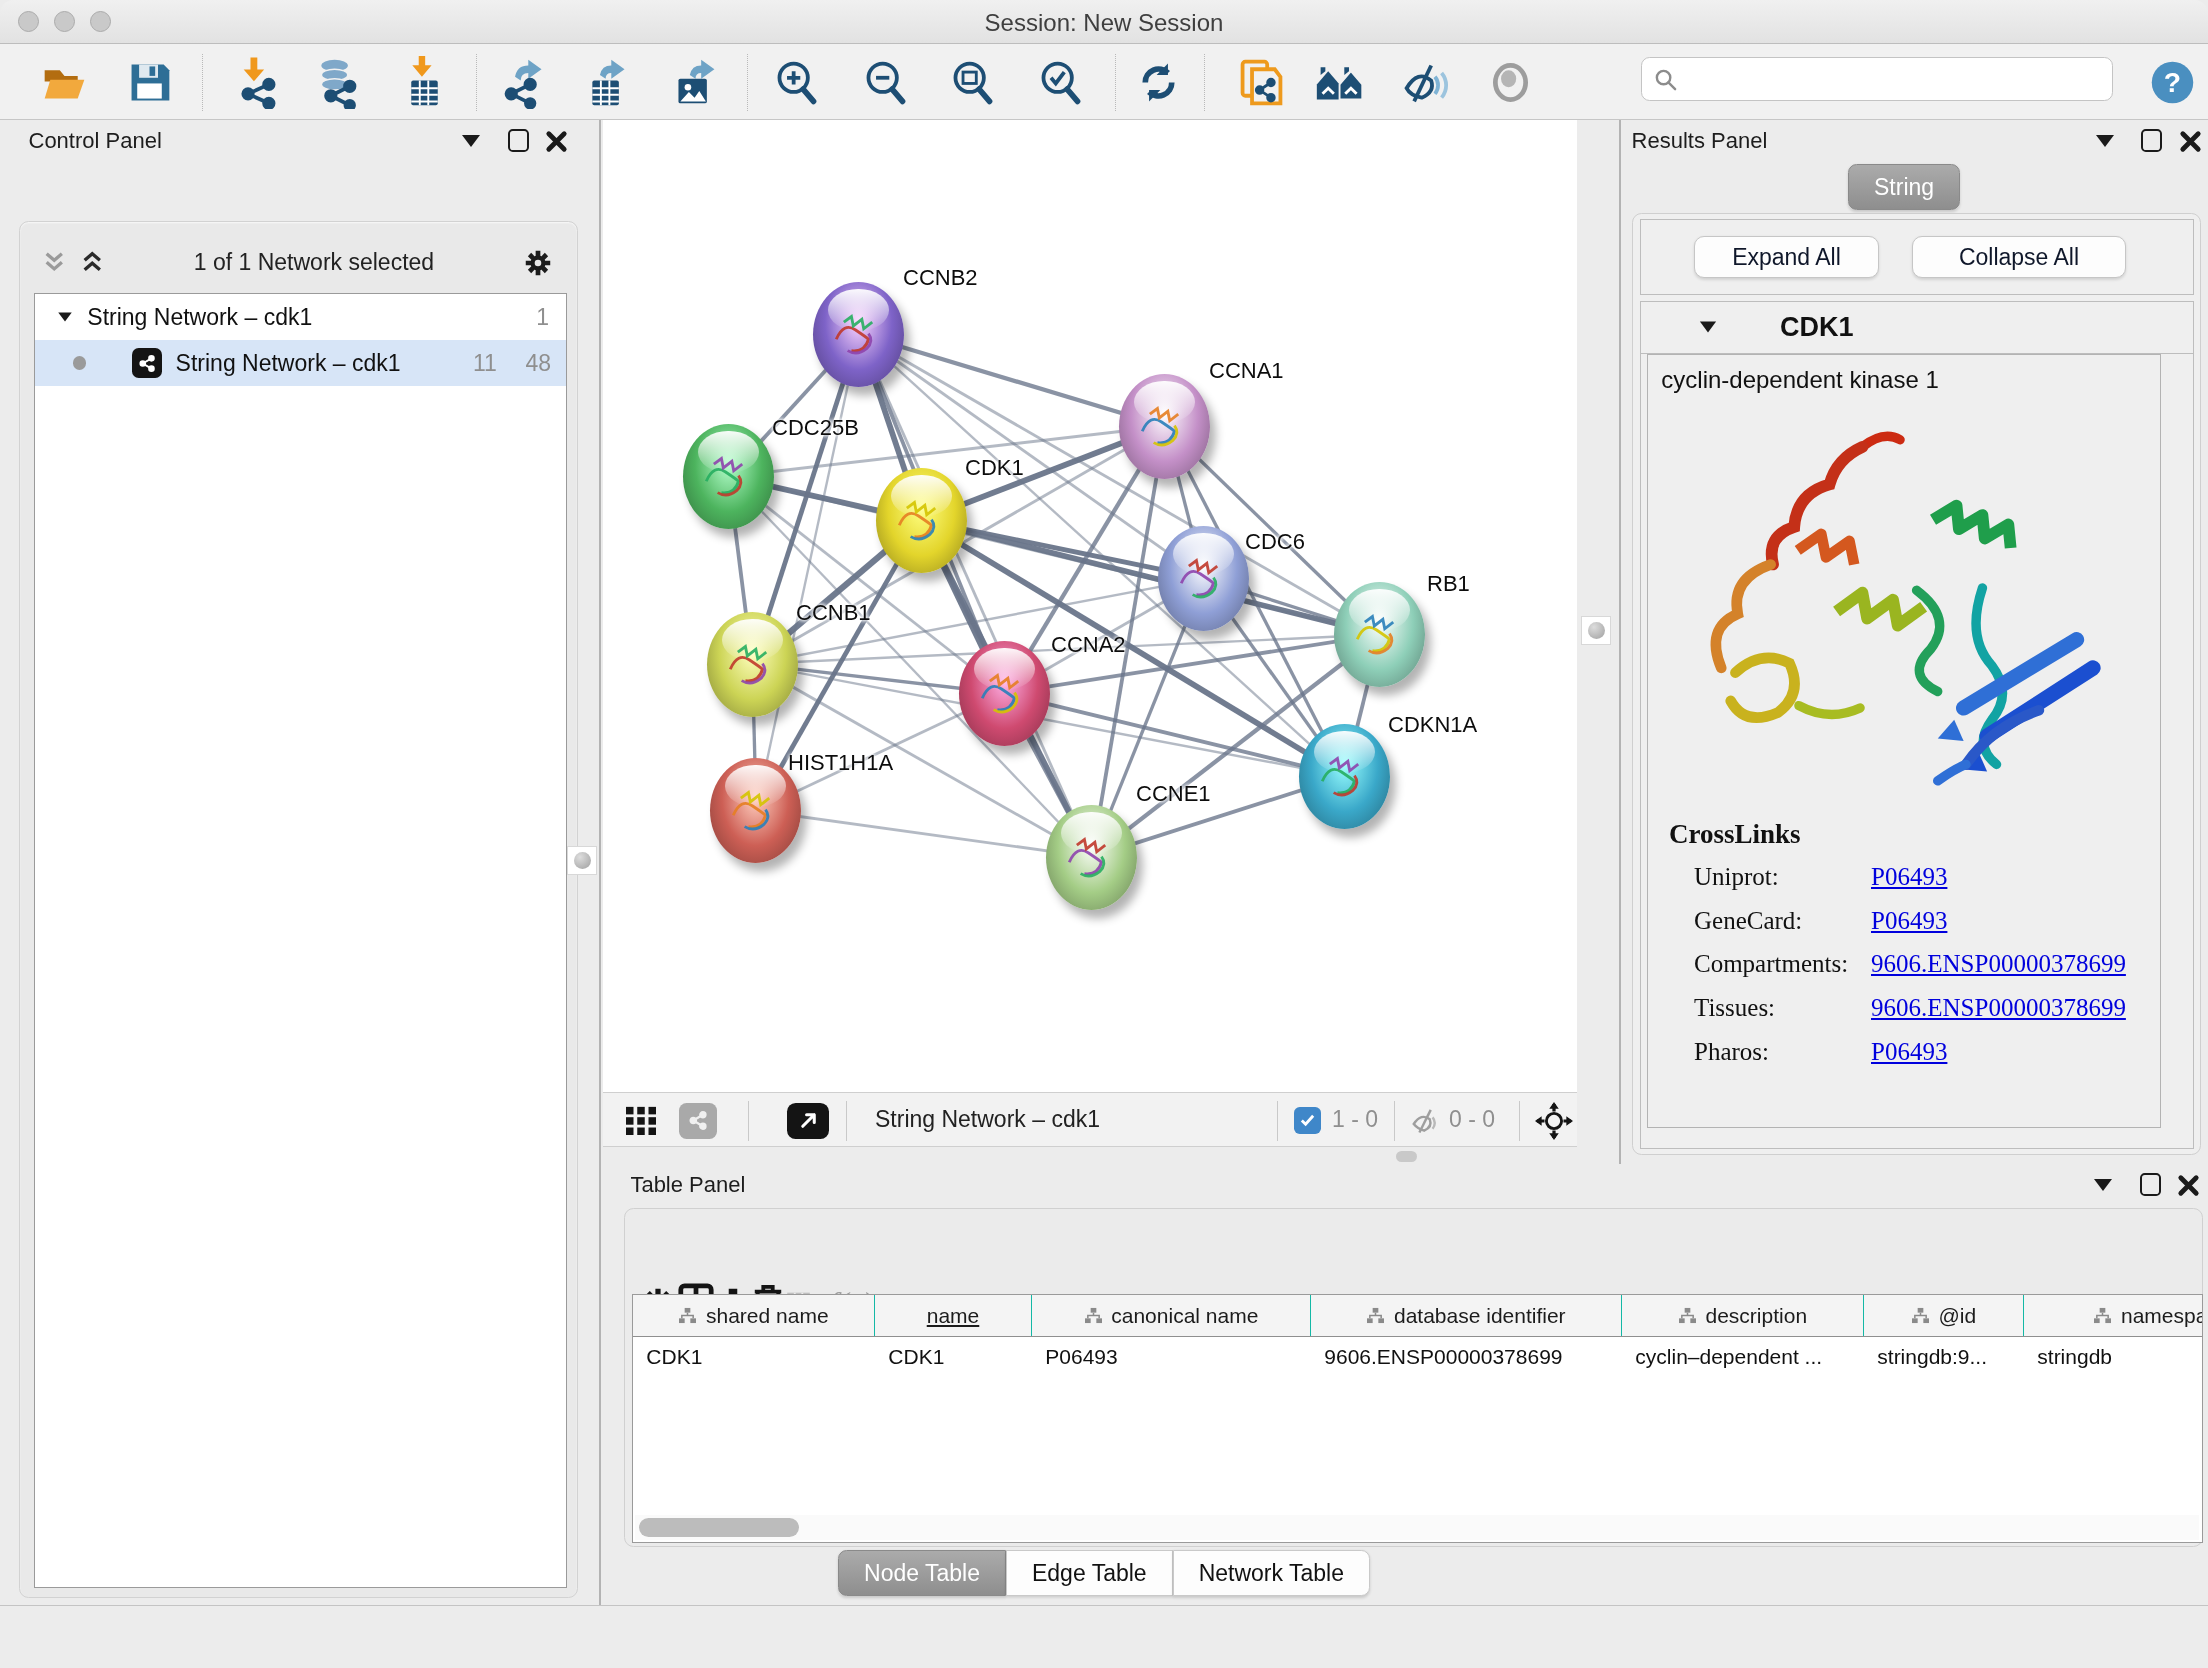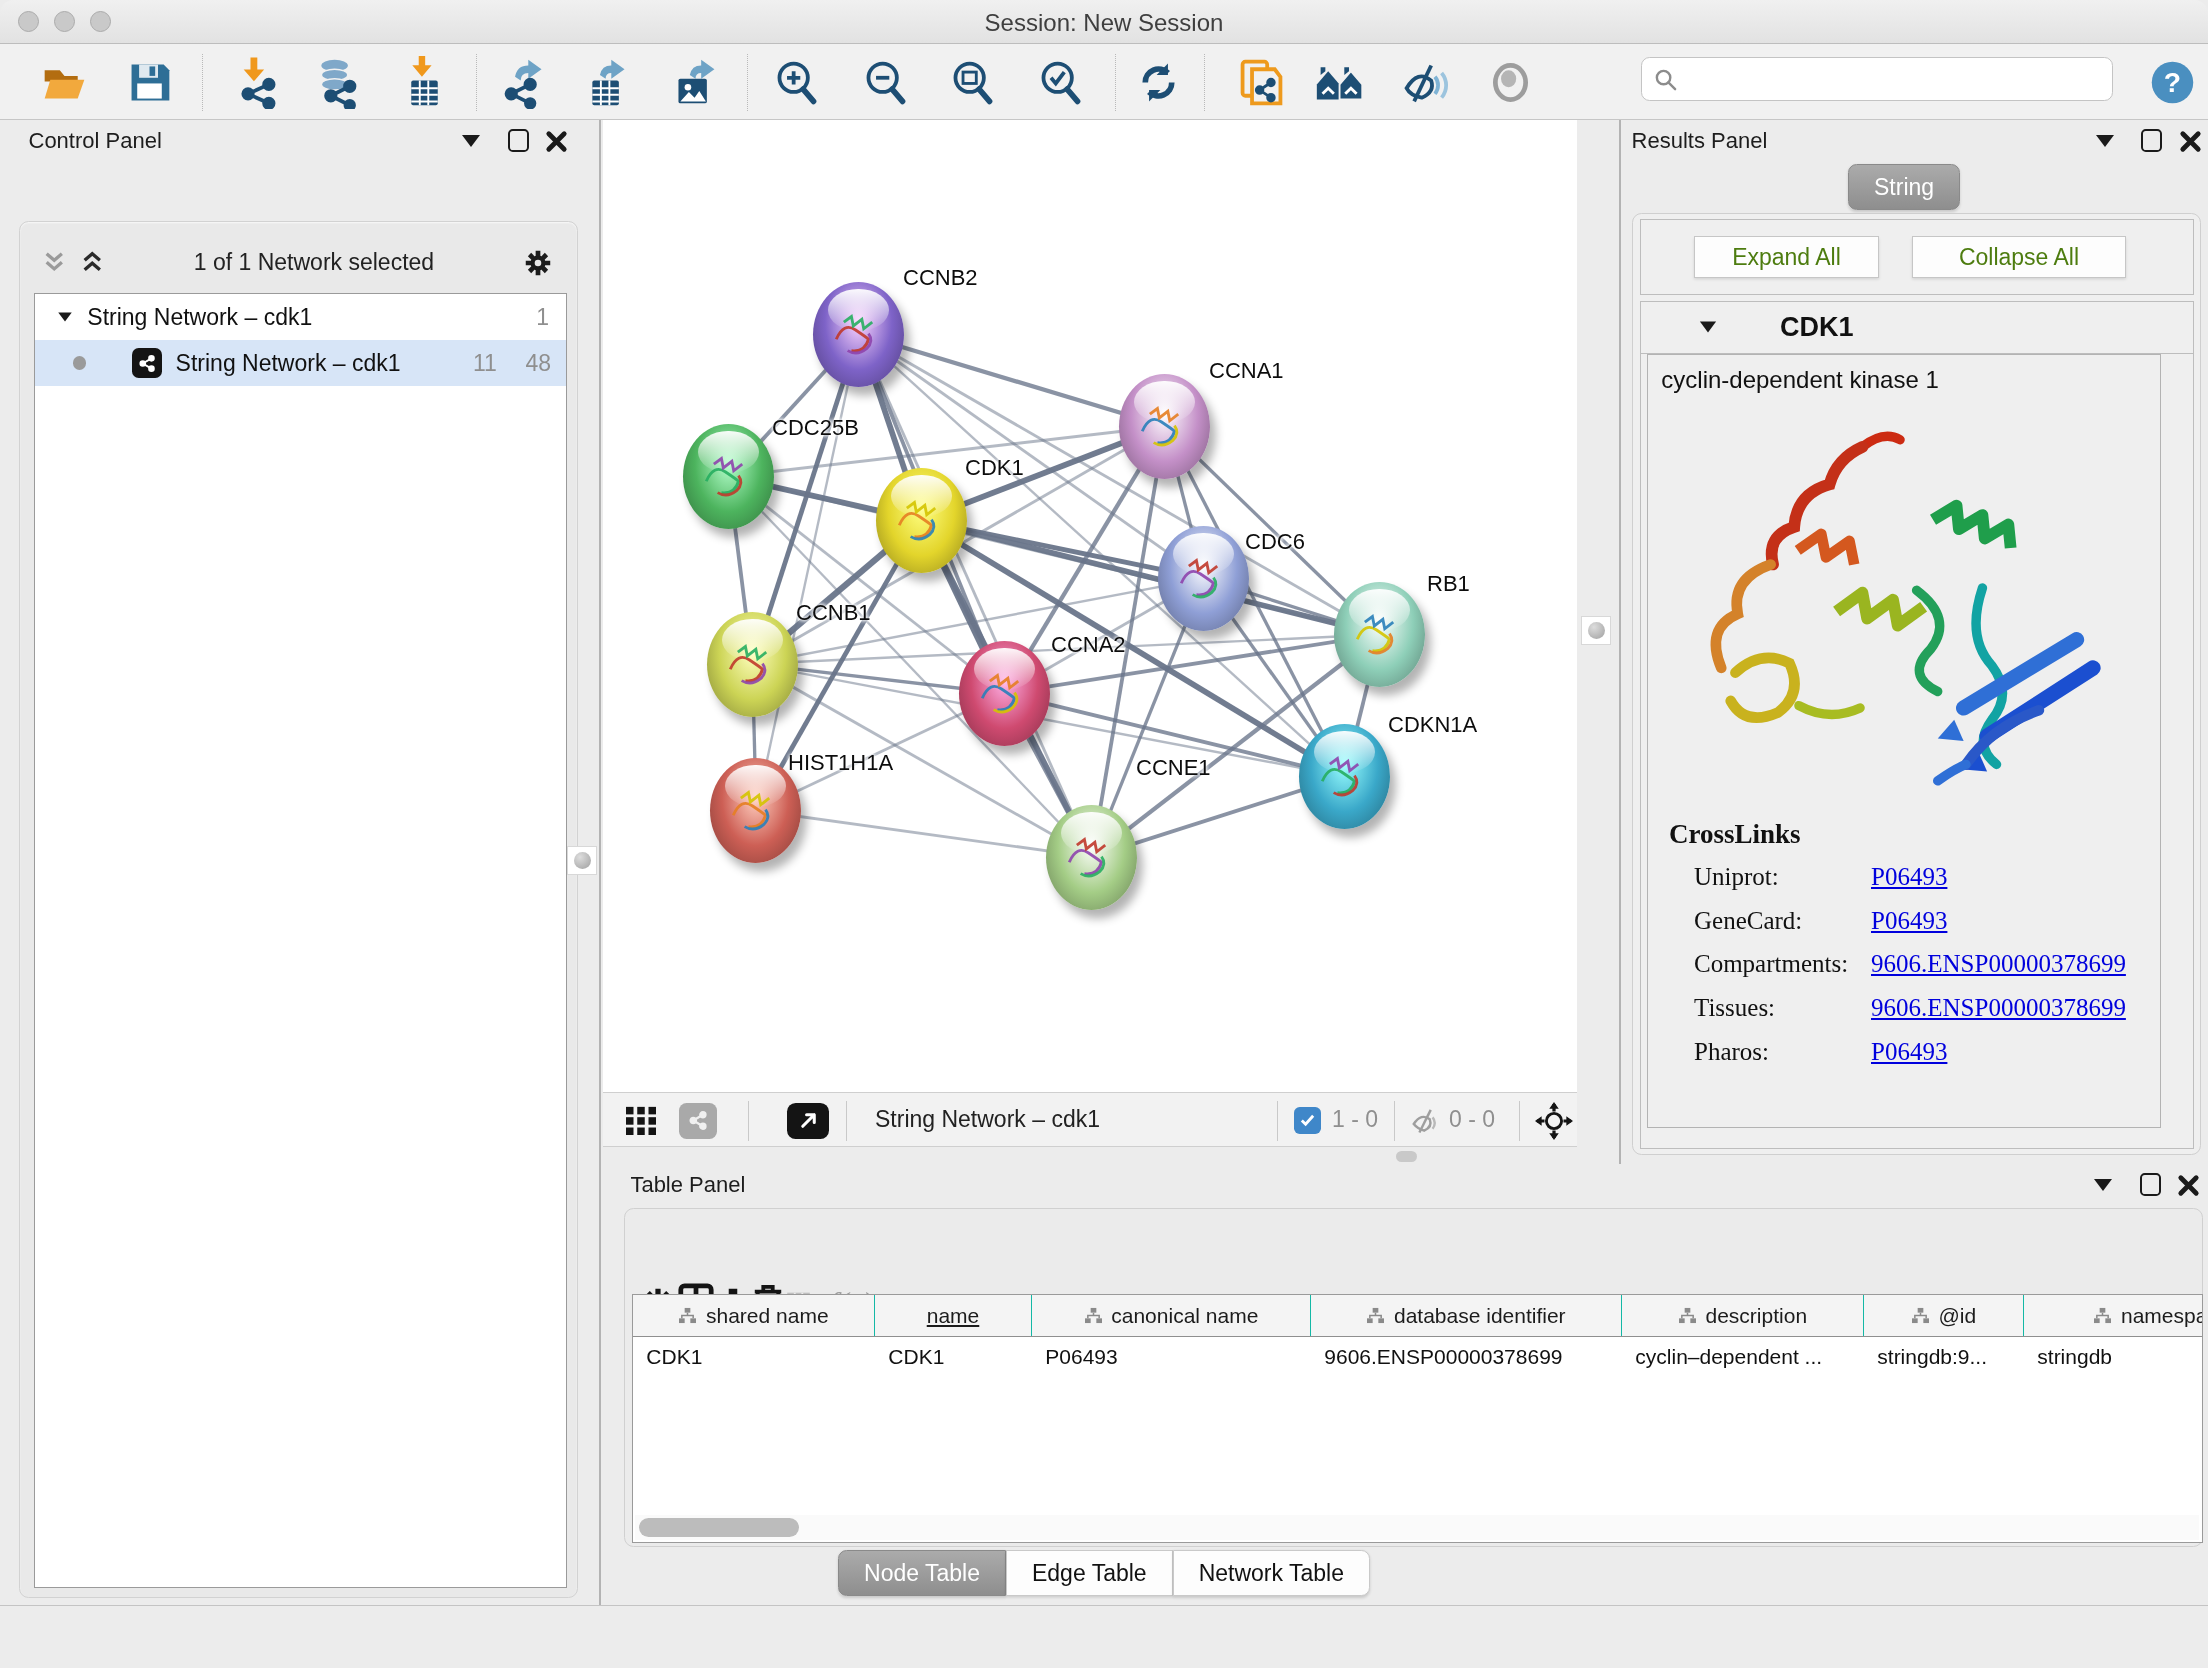--- a/index.html
+++ b/index.html
@@ -52,21 +52,21 @@
   .nettitle { font-size:23px; color:#222; }
   .cnt { font-size:23px; color:#8f8f8f; }
   .check { width:27px; height:27px; background:#3f87c9; border-radius:5.7px; display:flex; align-items:center; justify-content:center; }
   .split-handle { width:30px; height:28.5px; background:#fff; border:1px solid #d8d8d8; display:flex; align-items:center; justify-content:center; }
   .split-ball { width:17px; height:17px; border-radius:50%; background:radial-gradient(circle at 35% 30%, #ddd, #9f9f9f); }
   .vline { width:1.9px; background:#b3b3b3; }
 
   
   .rp-outer { left:1632px; top:213px; width:569px; height:942px; background:#efefef; border:1px solid #cfcfcf; border-radius:9.5px; }
   .rp-btnbox { left:1640px; top:219px; width:554px; height:76px; background:#efefef; border:1px solid #bdbdbd; }
-  .rp-btn { height:42px; background:#fdfdfd; border:1px solid #c6c6c6; border-radius:0; font-size:23px; color:#4d7c0f; display:flex; align-items:center; justify-content:center; box-shadow:0 1.9px 2.9px rgba(0,0,0,.12); }
+  .rp-btn { height:42px; background:#fdfdfd; border:1px solid #c6c6c6; border-radius:10px; font-size:23px; color:#0f172a; display:flex; align-items:center; justify-content:center; box-shadow:0 1.9px 2.9px rgba(0,0,0,.12); }
   .rp-genebox { left:1640px; top:301px; width:554px; height:848px; background:#efefef; border:1px solid #bdbdbd; }
   .rp-genehdr { left:1640px; top:301px; width:554px; height:53px; display:flex; align-items:center; border-bottom:1px solid #bdbdbd; }
   .rp-content { left:1647px; top:354px; width:514px; height:774px; background:#efefef; border:1px solid #b3b3b3; overflow:hidden; }
   .rp-desc { font-size:24px; color:#111; }
   .xl-head { font-family:"Liberation Serif", serif; font-weight:bold; font-size:27px; color:#111; }
   .xl-row { font-family:"Liberation Serif", serif; font-size:25px; color:#111; position:absolute; }
   .xl-link { color:#0000dd; text-decoration:underline; font-family:"Liberation Serif", serif; font-size:25px; position:absolute; cursor:pointer; }
 
   
   .tp-box { left:624px; top:1208px; width:1579px; height:339px; background:#ebebeb; border:1px solid #d0d0d0; border-radius:9.5px; }
@@ -468,21 +468,21 @@
     </div>
     <div class="nlabel" style="left: 185px; top: 630px;">HIST1H1A</div>
     <div class="node" style="left: 443px; top: 685px; background: radial-gradient(at 50% 38%, rgb(255, 255, 255) 0%, rgb(164, 205, 134) 52%, rgb(102, 127, 83) 100%);">
       <span class="shine"></span>
       <svg width="72" height="67" viewBox="0 0 76 70">
         <path d="M14 40 q8 -18 20 -10 t14 10 q-4 14 -18 12" fill="none" stroke="#8e44ad" stroke-width="3" opacity=".9"></path>
         <path d="M22 22 l8 -6 2 10 9 -7 2 10 9 -7" fill="none" stroke="#c0392b" stroke-width="3" opacity=".9"></path>
         <path d="M26 52 q10 6 20 -2 q8 -8 2 -16" fill="none" stroke="#27ae60" stroke-width="3" opacity=".9"></path>
       </svg>
     </div>
-    <div class="nlabel" style="left: 533px; top: 635px;">CCNE1</div>
+    <div class="nlabel" style="left: 533px; top: 661px;">CCNE1</div>
   </div>
 
 <div class="abs vline" style="left:599px; top:120px; height:1486px;"></div>
 <div class="abs split-handle" style="left:567px; top:846px;">
     <div class="split-ball"></div>
   </div>
 <div class="abs vline" style="left:1619px; top:120px; height:1044px;"></div>
 <div class="abs split-handle" style="left:1581px; top:616px;">
     <div class="split-ball"></div>
   </div>

